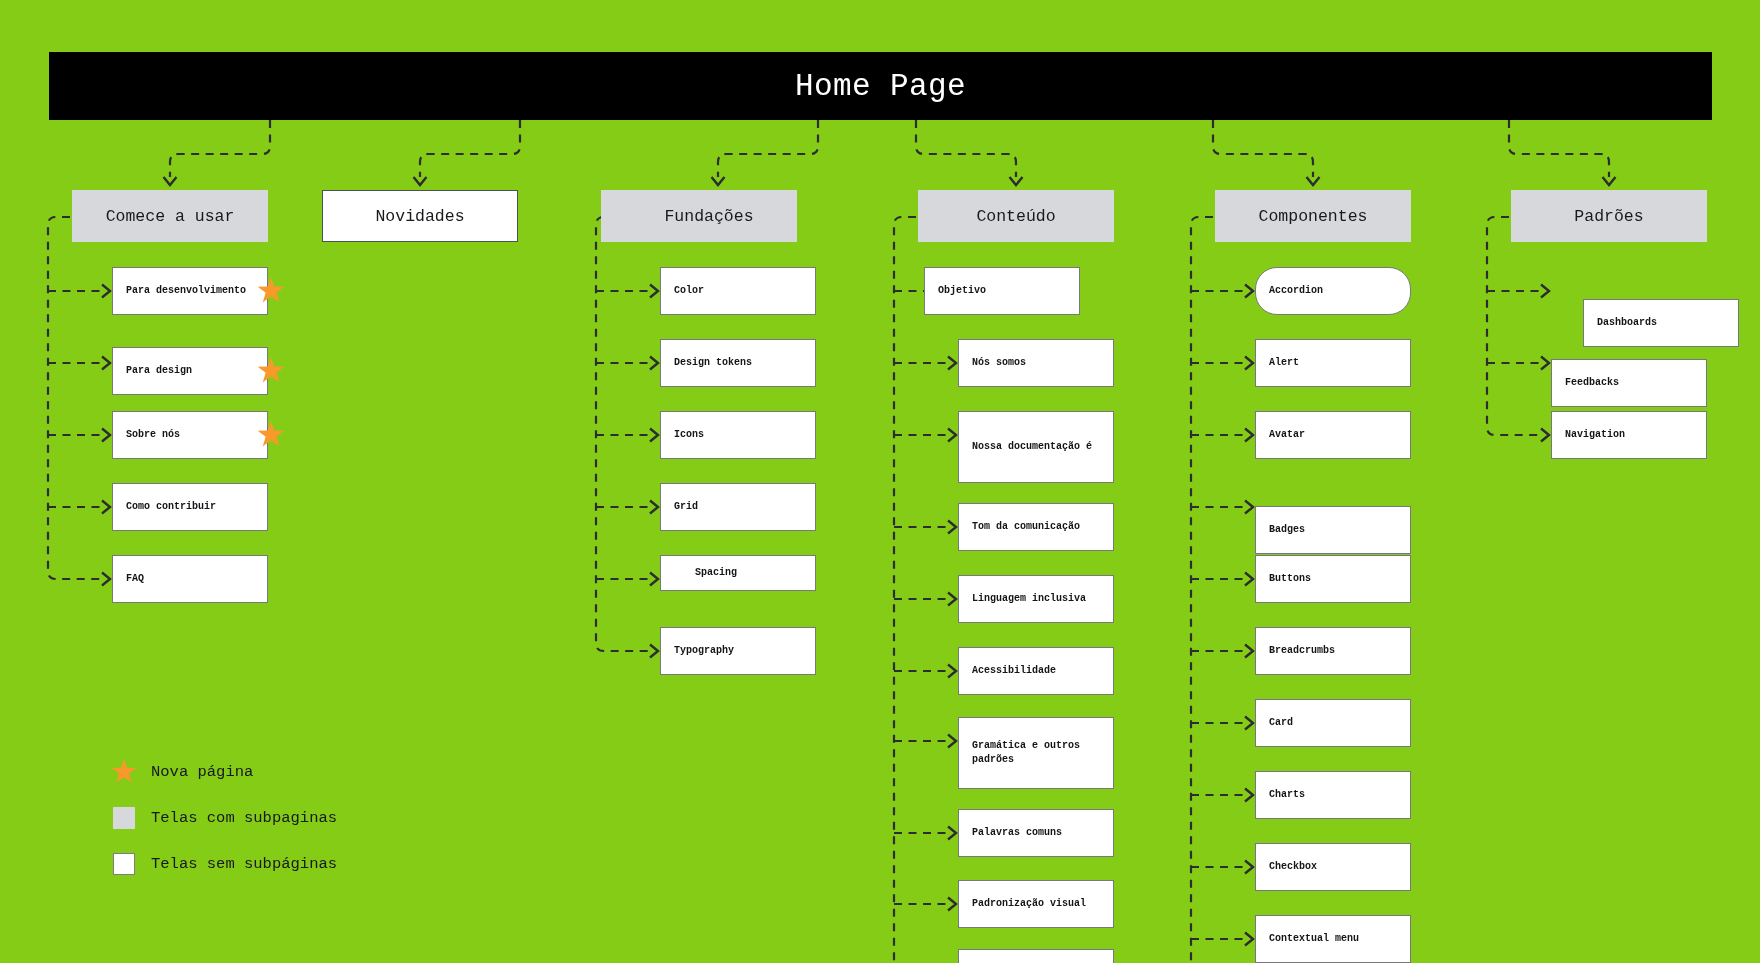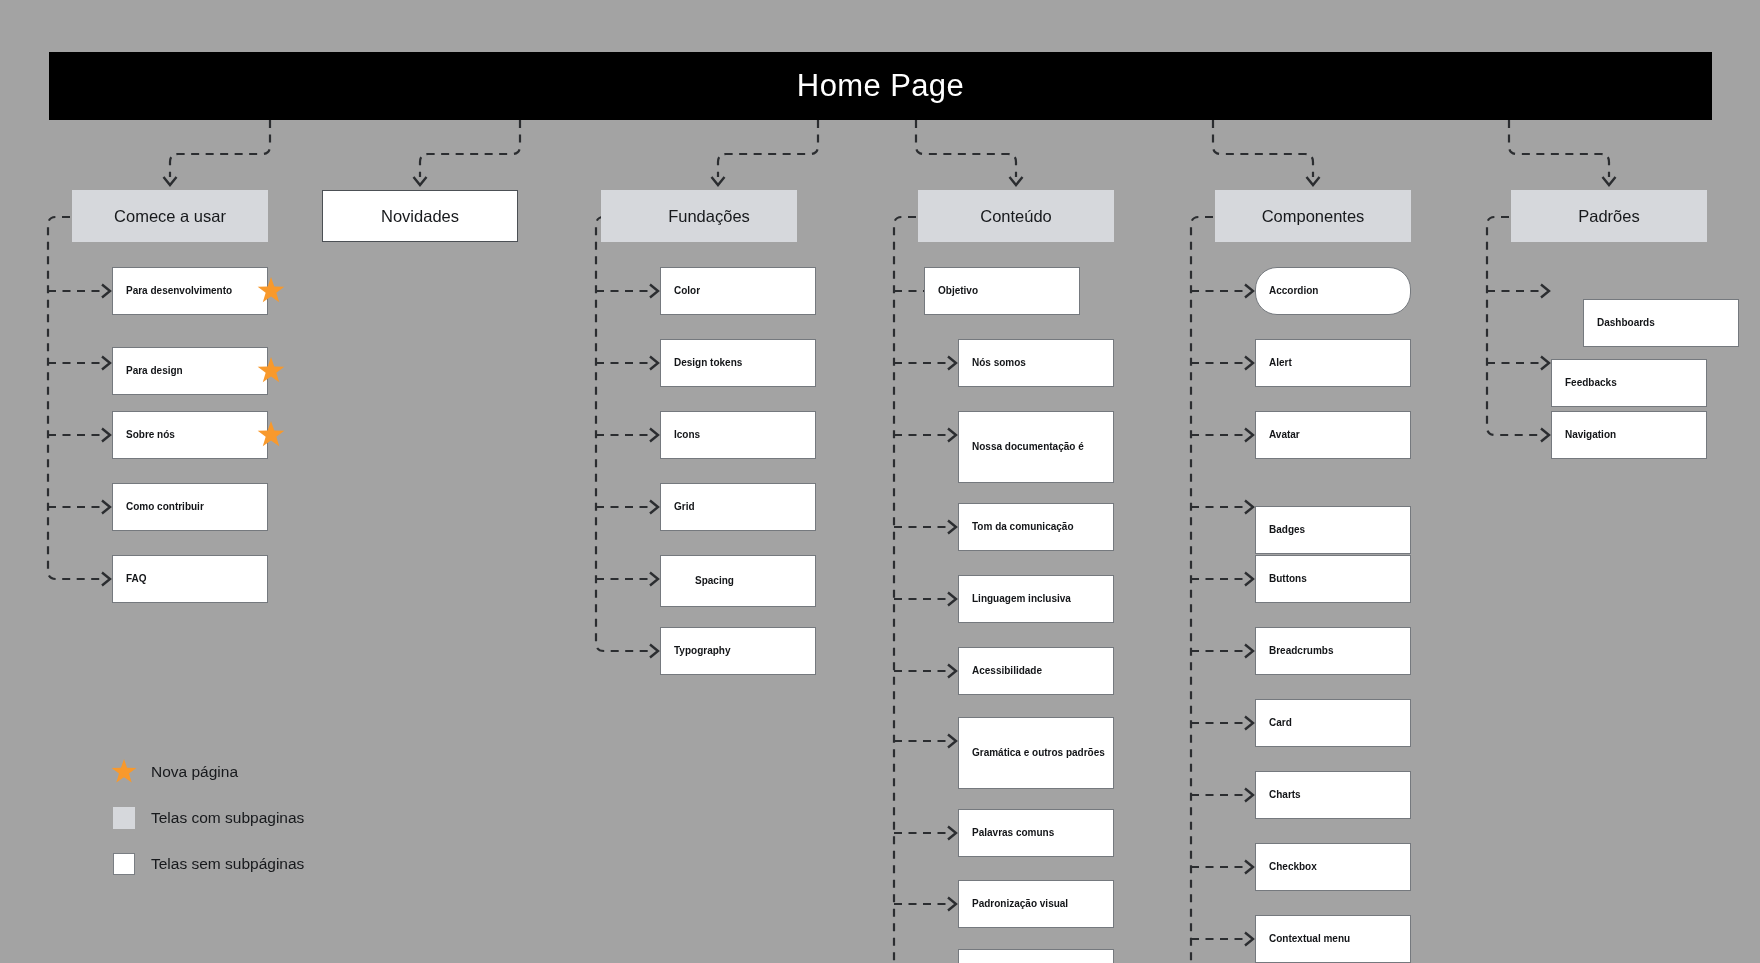--- a/index.html
+++ b/index.html
@@ -1,18 +1,18 @@
 <!DOCTYPE html>
 <html><head>
 <meta charset="utf-8">
 <style>
   html,body{margin:0;padding:0;background:#ffffff;}
   .canvas{
-    position:relative;width:1760px;height:963px;overflow:hidden;background:#a3a3a3;
-    font-family:Liberation Sans, sans-serif;
+    position:relative;width:1760px;height:963px;overflow:hidden;background:#84cc16;
+    font-family:Liberation Mono, monospace;
   }
   .canvas *{box-sizing:border-box;}
   .bar{
     position:absolute;left:49px;top:52px;width:1663px;height:68px;background:#000000;
     color:#ffffff;display:flex;align-items:center;justify-content:center;
     font-size:31px;font-weight:500;letter-spacing:0.4px;z-index:2;
   }
   .wires{position:absolute;left:0;top:0;z-index:1;pointer-events:none;}
   .head{
     position:absolute;top:190px;width:196px;height:52px;background:#d6d8dc;
@@ -93,21 +93,21 @@
       </div>
       <div class="child" style="left: 660px; top: 339px; height: 48px;">
         <span class="lbl">Design tokens</span>
       </div>
       <div class="child" style="left: 660px; top: 411px; height: 48px;">
         <span class="lbl">Icons</span>
       </div>
       <div class="child" style="left: 660px; top: 483px; height: 48px;">
         <span class="lbl">Grid</span>
       </div>
-      <div class="child" style="left: 660px; top: 555px; height: 52px; padding-left: 34px;">
+      <div class="child" style="left: 660px; top: 555px; height: 36px; padding-left: 34px;">
         <span class="lbl">Spacing</span>
       </div>
       <div class="child" style="left: 660px; top: 627px; height: 48px;">
         <span class="lbl">Typography</span>
       </div>
       <div class="head" style="left: 918px;">
         <span>Conteúdo</span>
       </div>
       <div class="child" style="left: 924px; top: 267px; height: 48px;">
         <span class="lbl">Objetivo</span>

